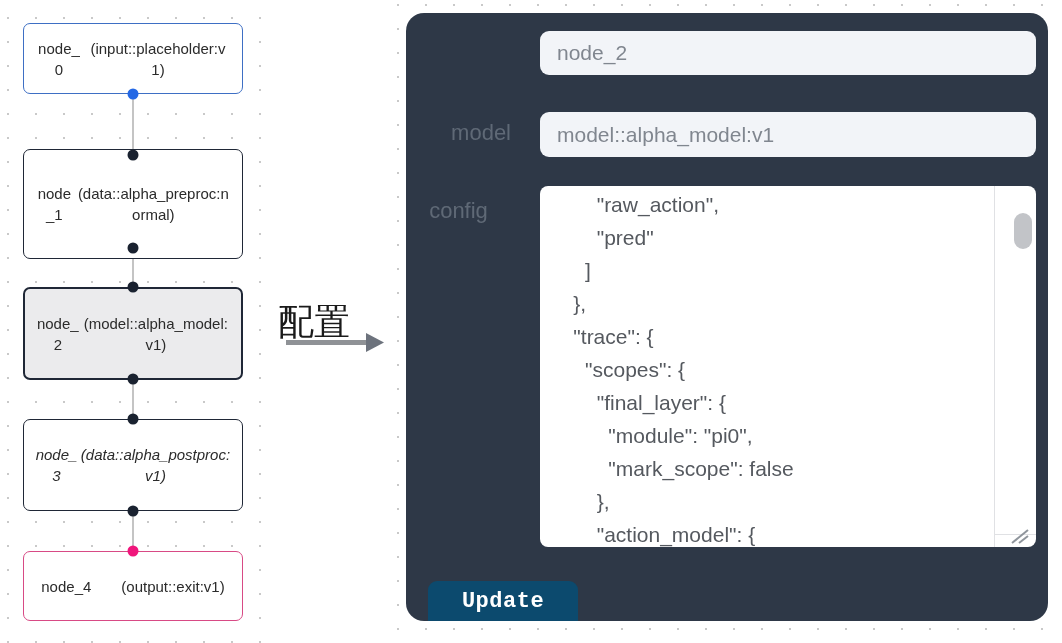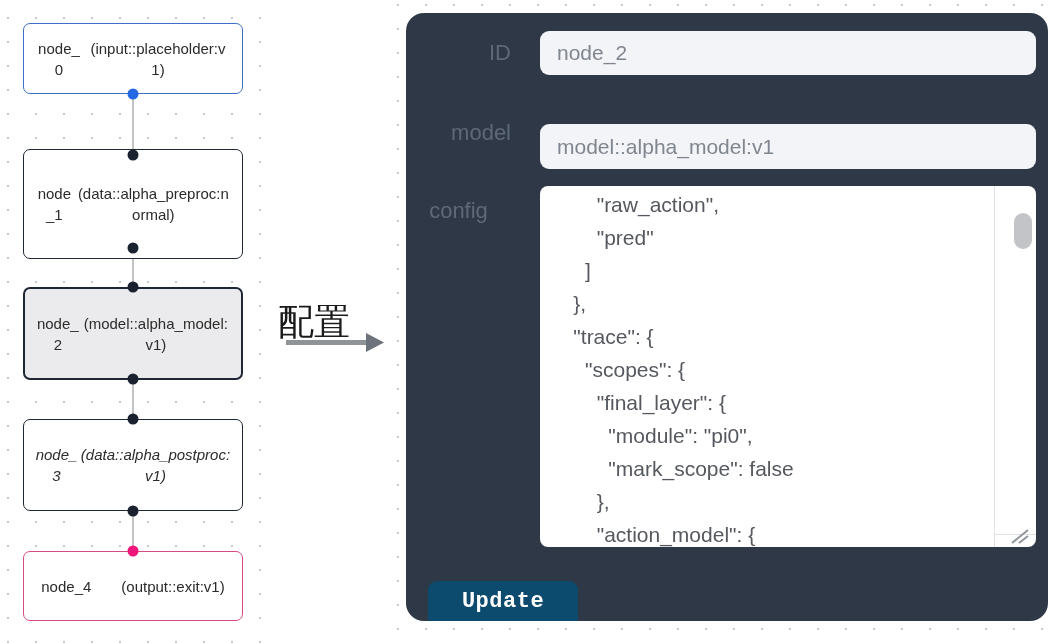--- a/index.html
+++ b/index.html
@@ -59,21 +59,21 @@
   }
   .label-id   { top:18px; height:44px; line-height:44px; }
   .label-type { top:97px; height:45px; line-height:45px; }
   .label-config { top:185px; line-height:26px;text-align:center; }
   .text-input {
     position:absolute; left:134px; width:496px; background:#f2f4f8;
     border-radius:9px; color:#80868f; font-size:21px;
     display:flex; align-items:center; padding-left:17px;
   }
   .input-id   { top:18px; height:44px; }
-  .input-type { top:111px; height:45px; }
+  .input-type { top:99px; height:45px; }
 
   .config-box {
     position:absolute; left:134px; top:173px; width:496px; height:361px;
     background:#ffffff; border-radius:8px; overflow:hidden;
   }
   .config-text {
     white-space:pre; font-size:21px; line-height:33px; color:#55595f;
     padding:2px 0 0 10px;
   }
   .scroll-gutter {
@@ -143,21 +143,20 @@
 
   <div class="transition-label">配置</div>
   <svg class="transition-arrow" width="100" height="20" viewBox="0 0 100 20">
     <rect x="0" y="7" width="82" height="5" fill="#8f9296"></rect>
     <polygon points="80,0 98,9.5 80,19" fill="#6d737d"></polygon>
   </svg>
 
   <div class="right-region">
     <div class="panel">
 
-      <div class="field-label label-id">ID</div>
       <div class="text-input input-id">
         <span>node_2</span>
       </div>
 
       <div class="field-label label-type">model</div>
       <div class="text-input input-type">
         <span>model::alpha_model:v1</span>
       </div>
 
       <div class="field-label label-config">config</div>

